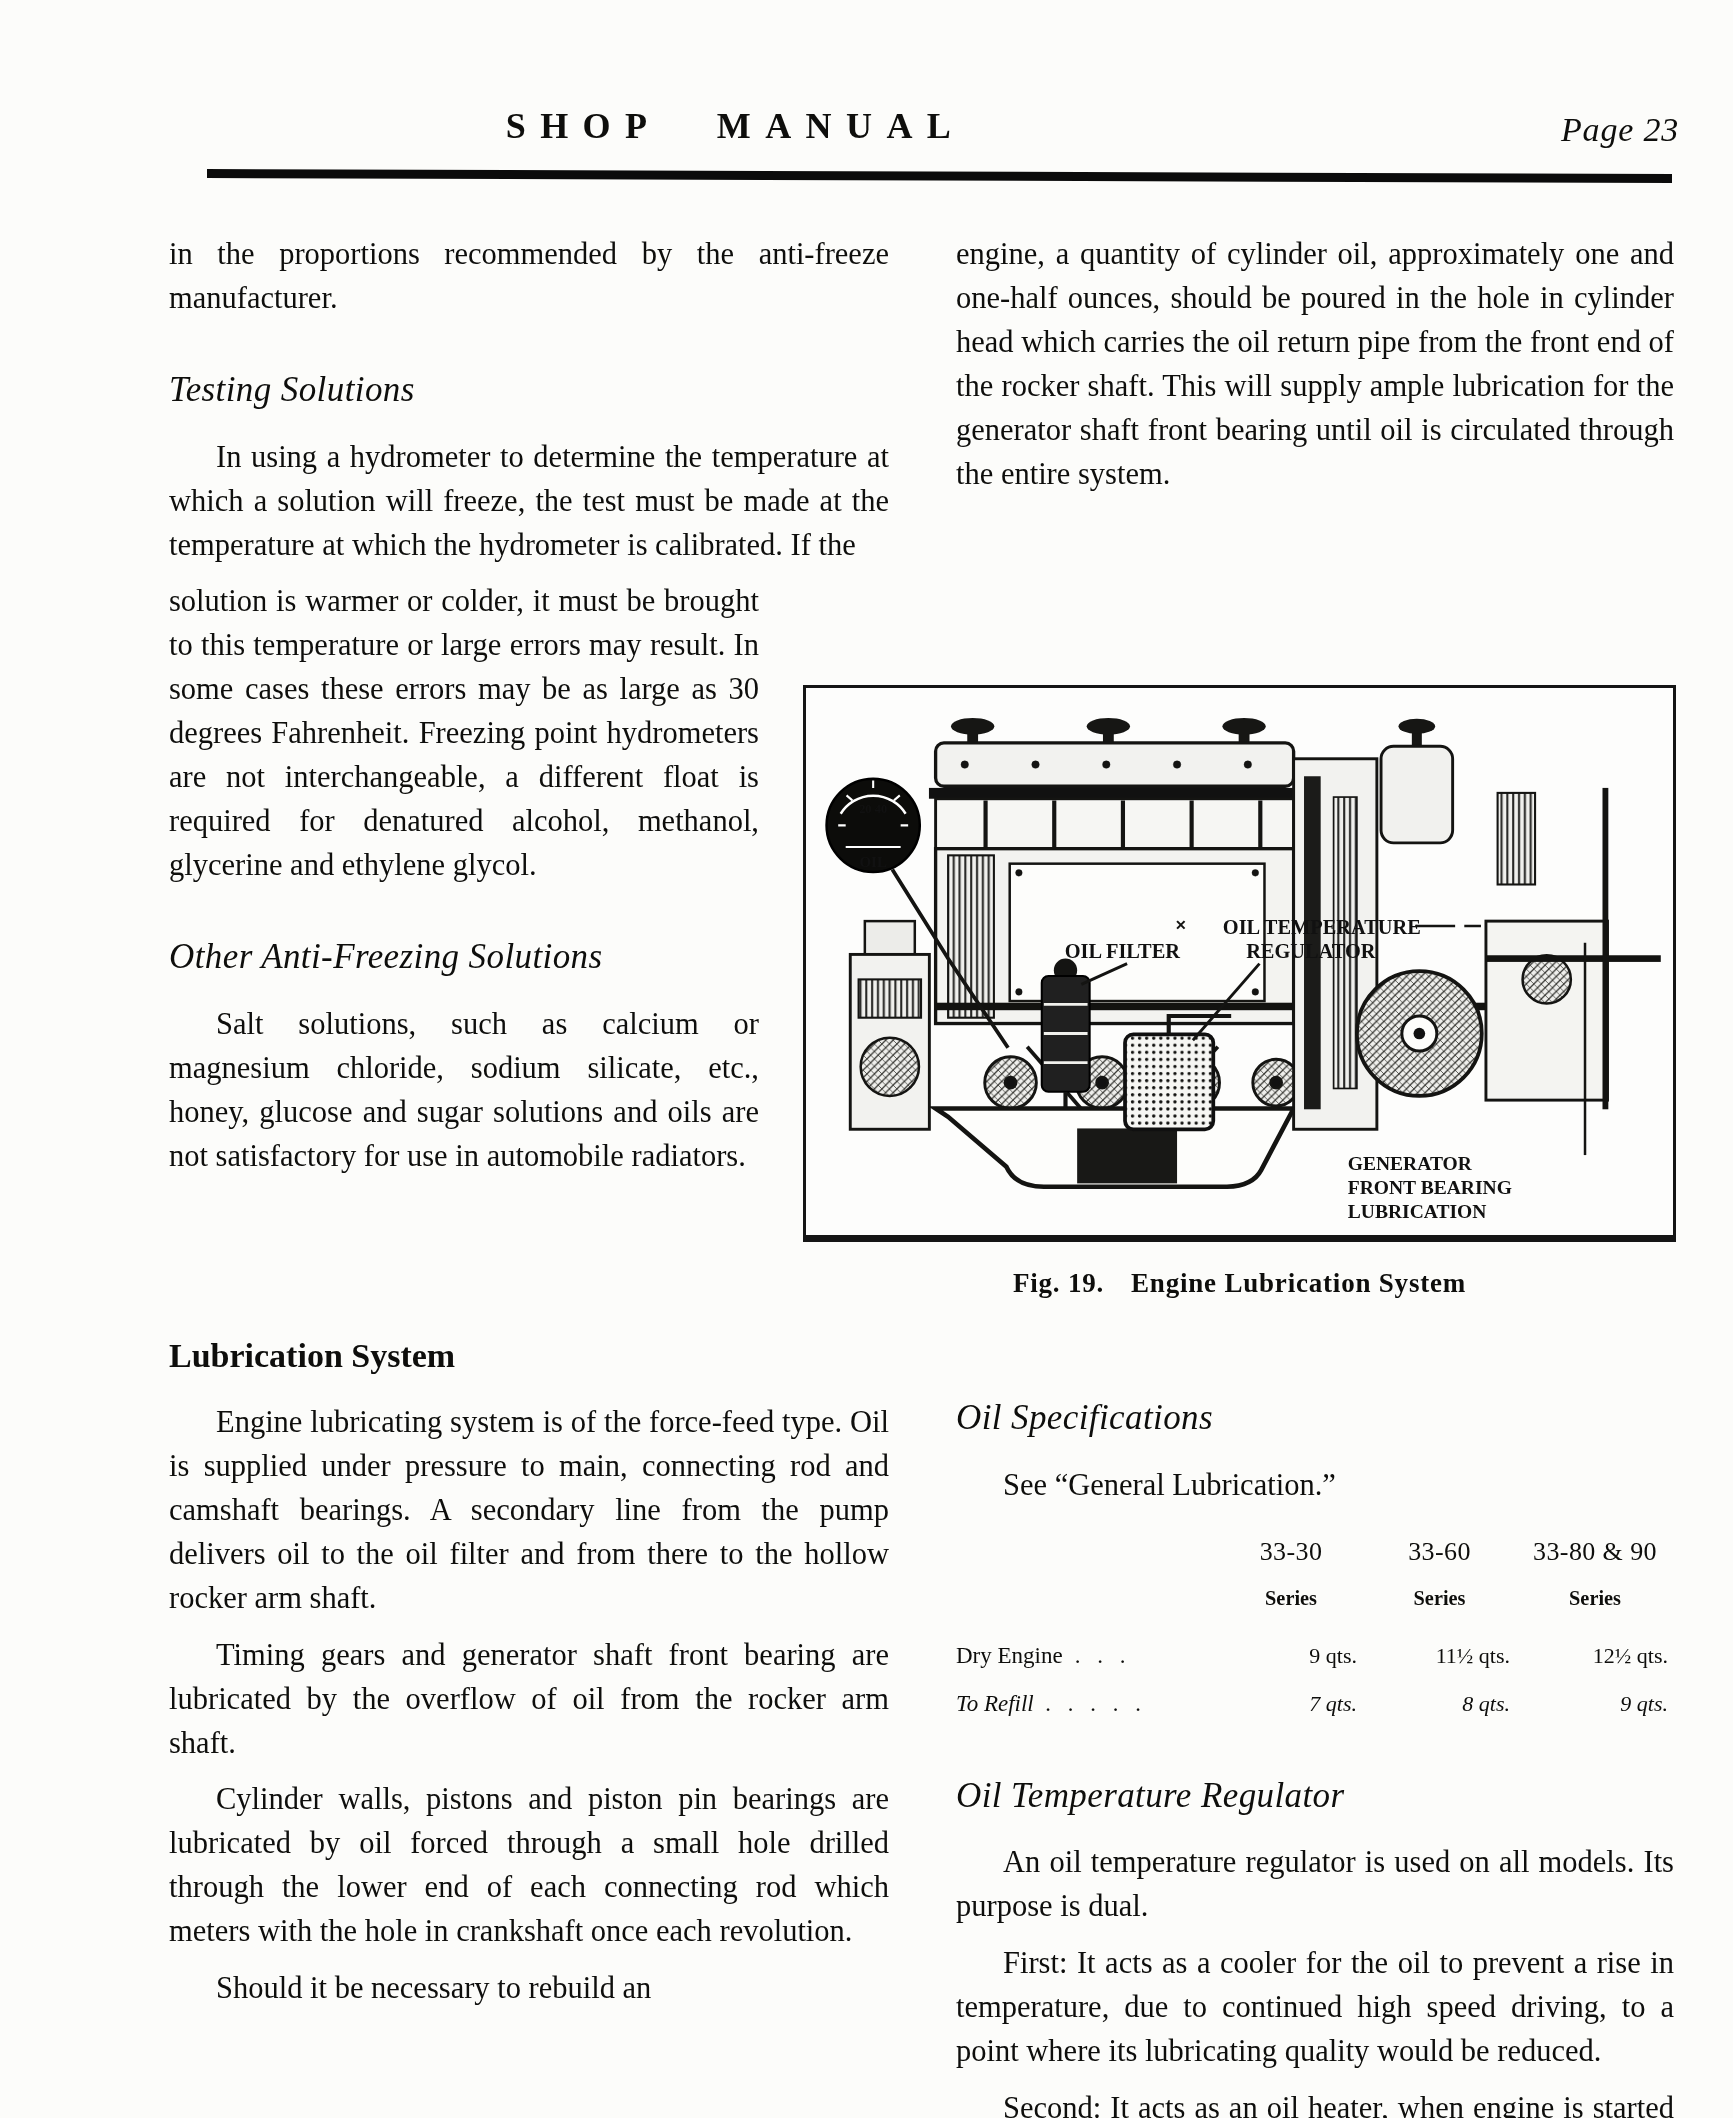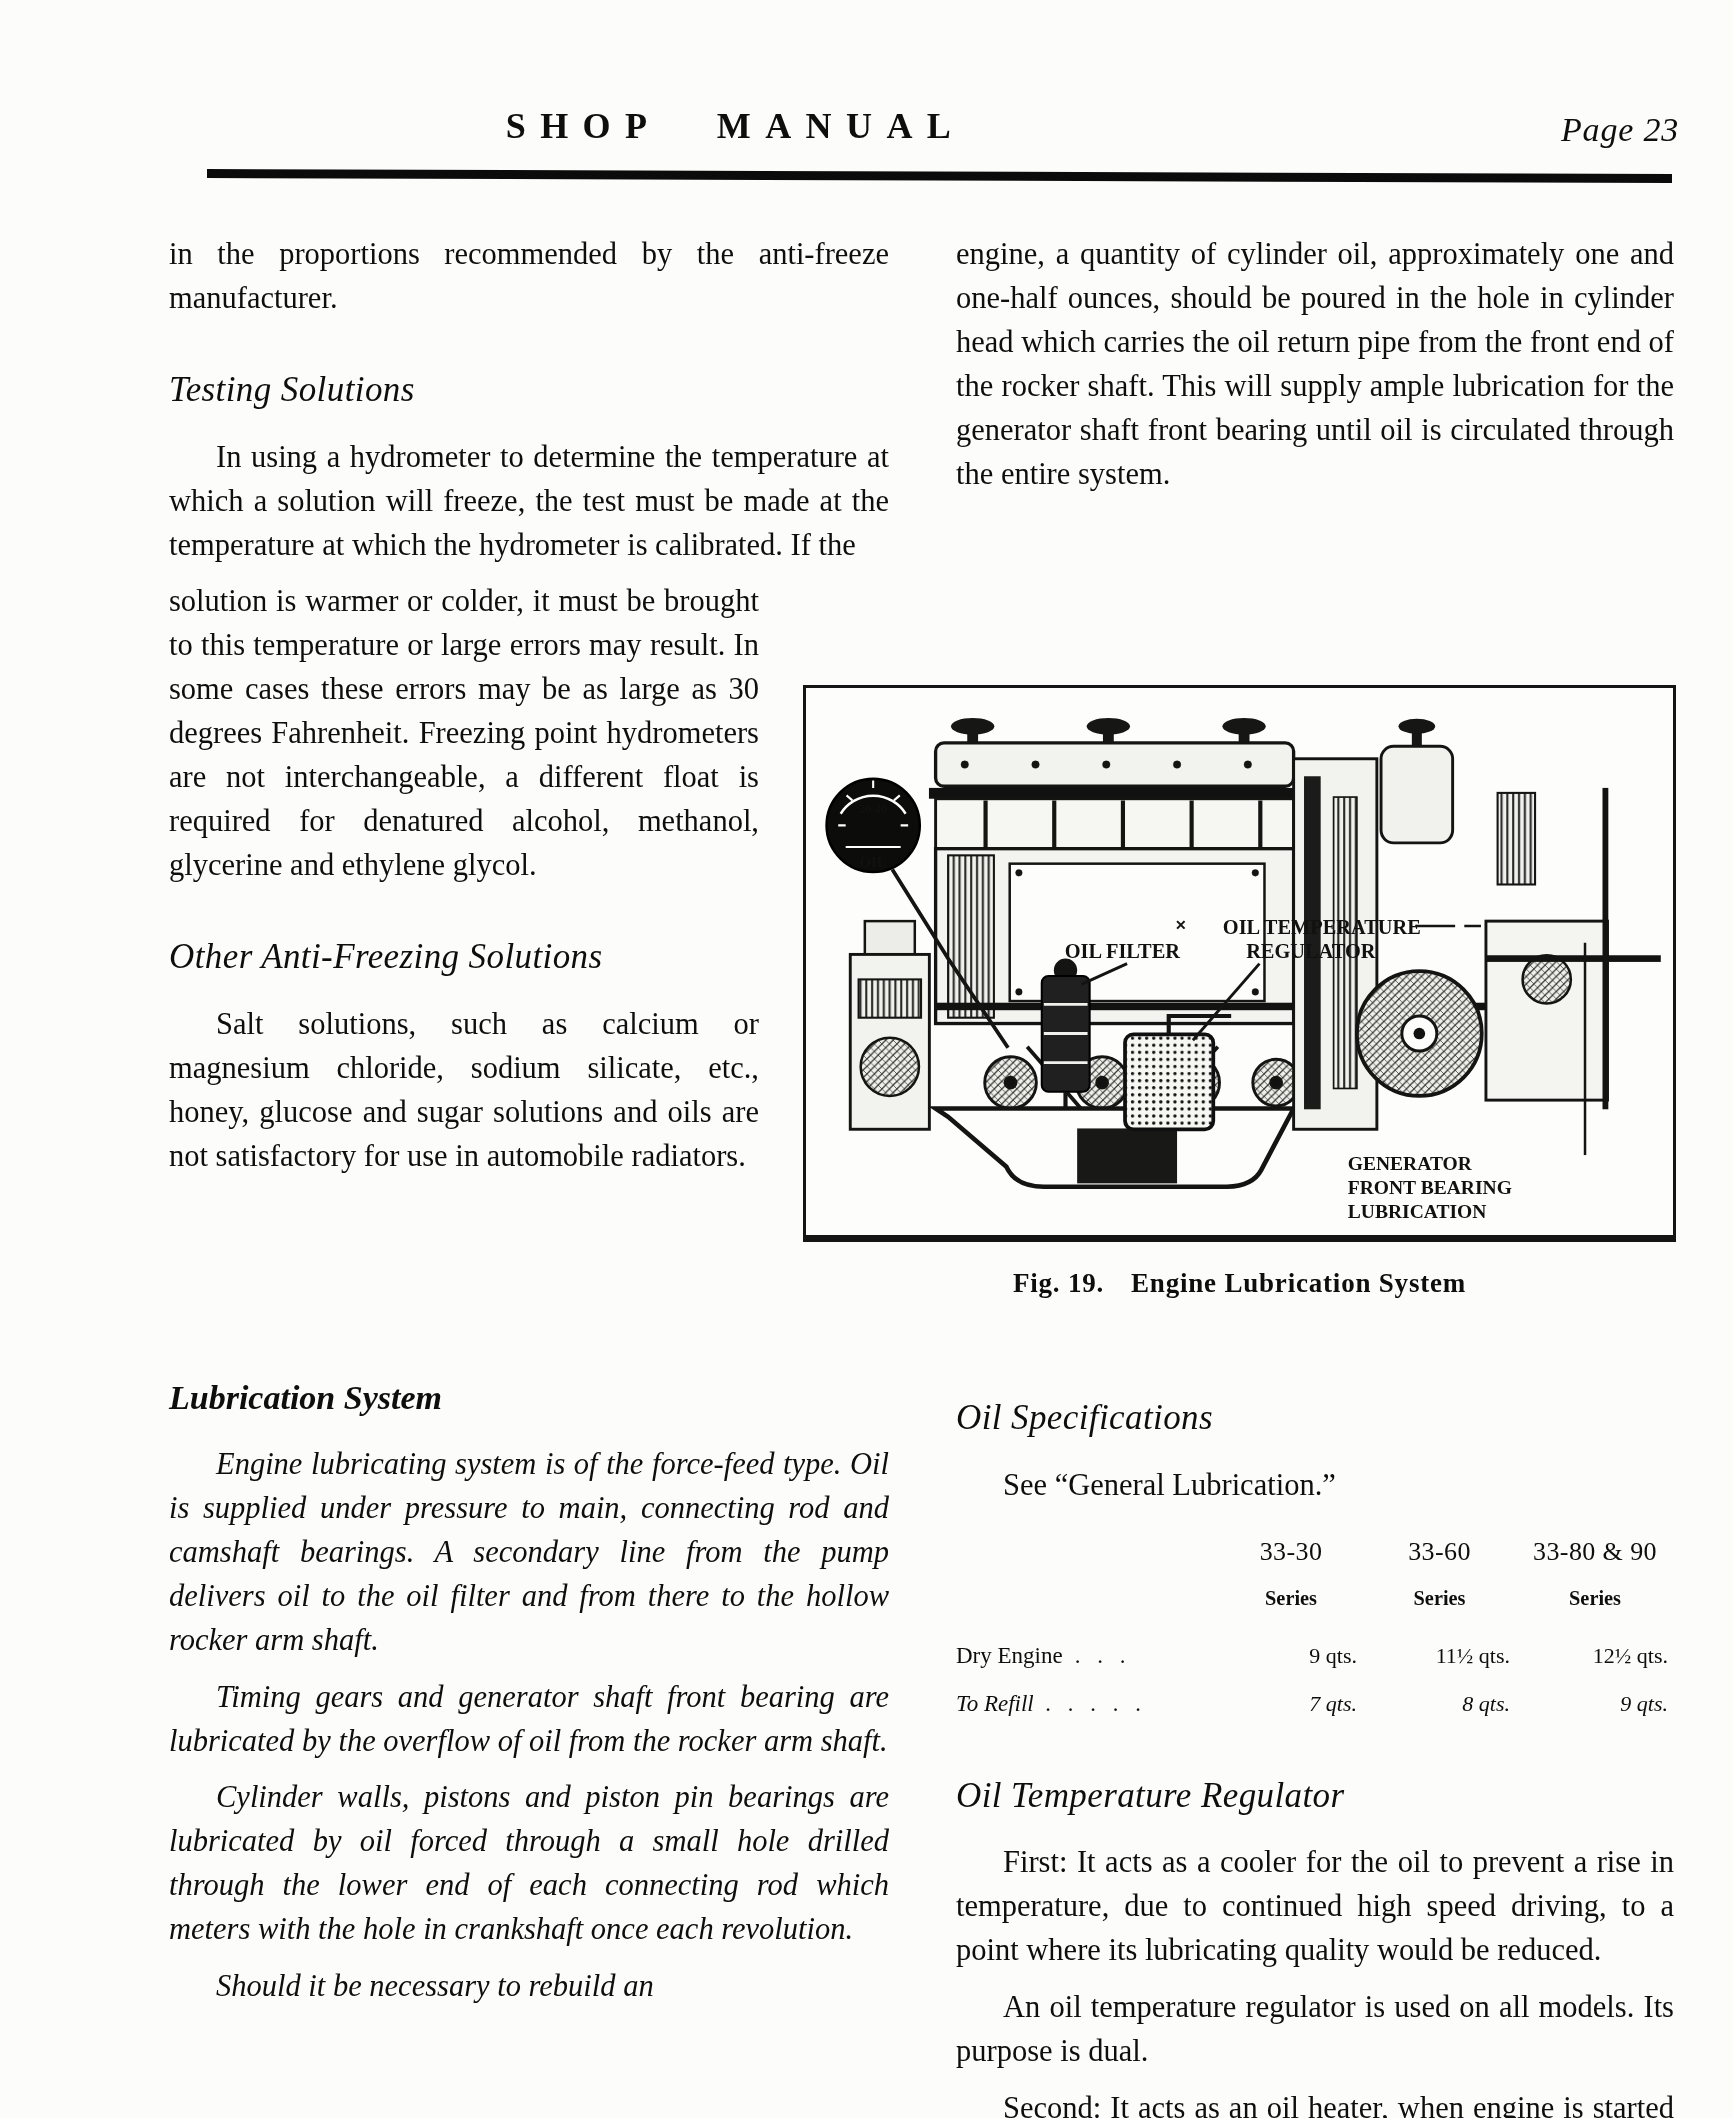--- a/index.html
+++ b/index.html
@@ -22,21 +22,21 @@
     position:absolute; top:111px; right:54px;
     font-style:italic; font-size:34px; letter-spacing:0.8px;
   }
   .hdr-rule {
     position:absolute; top:169px; left:207px; width:1465px; height:9.3px;
     background:#0b0b0b; transform:rotate(0.2deg); transform-origin:left center;
   }
   
   .col { position:absolute; font-size:30.5px; line-height:44px; text-align:justify; }
   .lc-top    { left:169px;  top:232px;  width:720px; }
-  .lc-bottom { left:169px;  top:1377px; width:720px;font-style:italic; }
+  .lc-bottom { left:169px;  top:1335px; width:720px; }
   .rc-top    { left:956px; top:232px;  width:718px; }
   .rc-bottom { left:956px; top:1397px; width:718px; }
   .para { margin:0 0 12.7px 0; }
   .indent { text-indent:47px; }
   .narrow { width:590px; }
   .h-italic {
     font-style:italic; font-size:35px; font-weight:normal;
     margin:49px 0 24.6px 0; line-height:41px; text-align:left; letter-spacing:0.4px;
   }
   .h-italic.first { margin-top:0; }
@@ -258,19 +258,19 @@
       </div>
       <div class="st-row st-data2">
         <div class="st-label"><span>To Refill</span><span class="dots">. . . . .</span></div>
         <div class="st-val">7 qts.</div>
         <div class="st-val">8 qts.</div>
         <div class="st-val">9 qts.</div>
       </div>
     </div>
 
     <h3 class="h-italic">Oil Temperature Regulator</h3>
+    <p class="para indent">An oil temperature regulator is used on all models.  Its purpose is dual.</p>
     <p class="para indent">First:  It acts as a cooler for the oil to prevent a rise in temperature, due to continued high speed driving, to a point where its lubricating quality would be reduced.</p>
-    <p class="para indent">An oil temperature regulator is used on all models.  Its purpose is dual.</p>
     <p class="para indent">Second:  It acts as an oil heater, when engine is started cold, since the water temperature, under control of the radiator</p>
   </div>
 
 </div>
 
 
 </body></html>

